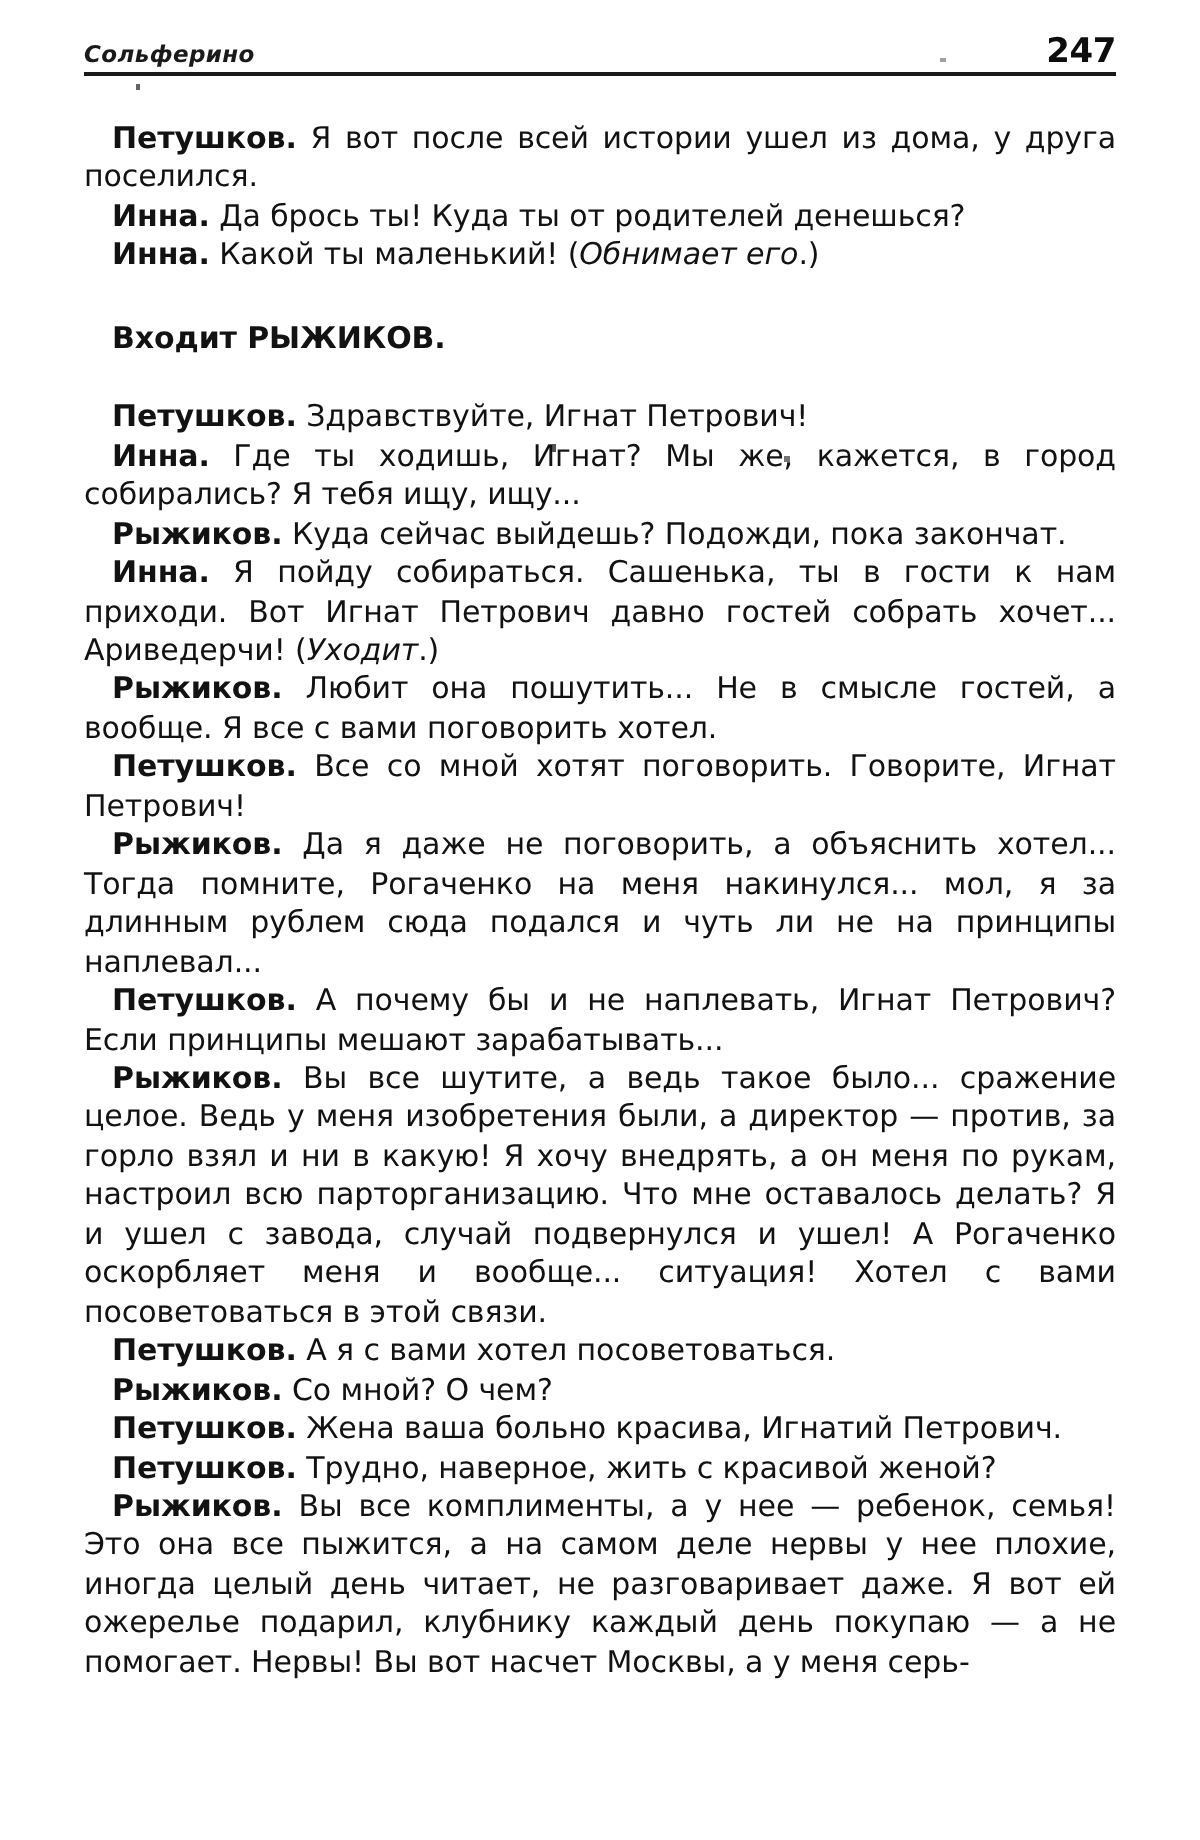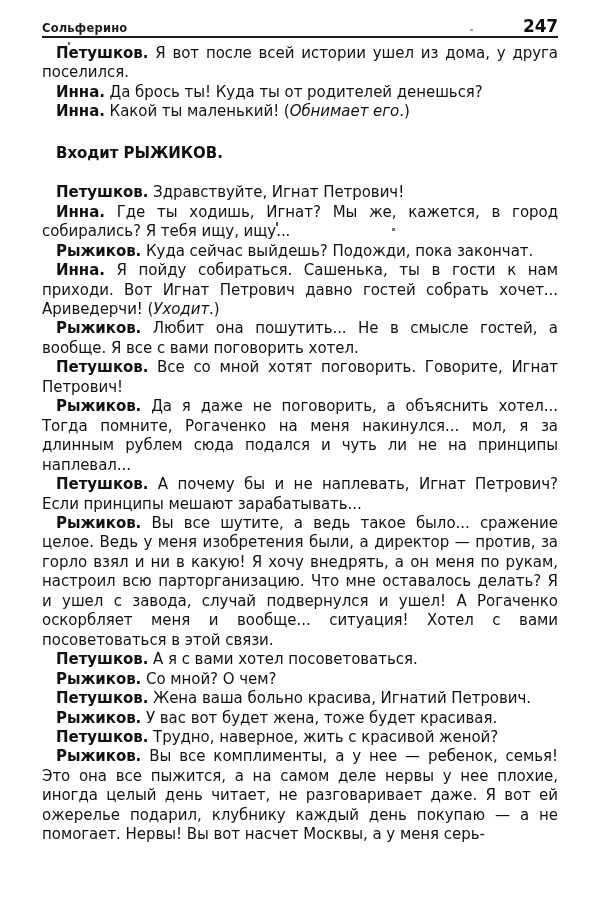--- a/index.html
+++ b/index.html
@@ -28,20 +28,21 @@
     position: absolute;
     left: 42px;
     top: 16px;
     width: 516px;
     height: 22px;
     display: flex;
     align-items: baseline;
     justify-content: space-between;
   }
   .header-title {
+    font-style: italic;
     font-weight: bold;
     font-size: 11.5px;
     letter-spacing: 0.2px;
     color: #1a1a1a;
     white-space: nowrap;
     text-align: center;
   }
   .header-folio {
     font-weight: bold;
     font-size: 17px;
@@ -73,21 +74,21 @@
     width: 3px;
     height: 2px;
     background: #8a8a8a;
     opacity: .8;
   }
 
   
   .column {
     position: absolute;
     left: 42px;
-    top: 44px;
+    top: 60px;
     width: 516px;
   }
 
   p.para {
     margin: 0;
     text-align: justify;
     text-justify: inter-word;
     text-indent: 14px;
     font-size: 15px;
     line-height: 19.45px;
@@ -162,21 +163,20 @@
       <p class="para"><b class="speaker">Рыжиков.</b><span> Куда сейчас выйдешь? Подожди, пока закончат.</span></p>
       <p class="para"><b class="speaker">Инна.</b><span> Я пойду собираться. Сашенька, ты в гости к нам приходи. Вот Игнат Петрович давно гостей собрать хочет... Ариведерчи! (</span><i class="stage-inline">Уходит</i><span>.)</span></p>
       <p class="para"><b class="speaker">Рыжиков.</b><span> Любит она пошутить... Не в смысле гостей, а вообще. Я все с вами поговорить хотел.</span></p>
       <p class="para"><b class="speaker">Петушков.</b><span> Все со мной хотят поговорить. Говорите, Игнат Петрович!</span></p>
       <p class="para"><b class="speaker">Рыжиков.</b><span> Да я даже не поговорить, а объяснить хотел... Тогда помните, Рогаченко на меня накинулся... мол, я за длинным рублем сюда подался и чуть ли не на принципы наплевал...</span></p>
       <p class="para"><b class="speaker">Петушков.</b><span> А почему бы и не наплевать, Игнат Петрович? Если принципы мешают зарабатывать...</span></p>
       <p class="para"><b class="speaker">Рыжиков.</b><span> Вы все шутите, а ведь такое было... сражение целое. Ведь у меня изобретения были, а директор — против, за горло взял и ни в какую! Я хочу внедрять, а он меня по рукам, настроил всю парторганизацию. Что мне оставалось делать? Я и ушел с завода, случай подвернулся и ушел! А Рогаченко оскорбляет меня и вообще... ситуация! Хотел с вами посоветоваться в этой связи.</span></p>
       <p class="para"><b class="speaker">Петушков.</b><span> А я с вами хотел посоветоваться.</span></p>
       <p class="para"><b class="speaker">Рыжиков.</b><span> Со мной? О чем?</span></p>
       <p class="para"><b class="speaker">Петушков.</b><span> Жена ваша больно красива, Игнатий Петрович.</span></p>
-      <p class="para"><b class="speaker">Рыжиков.</b><span> У вас вот будет жена, тоже будет красивая.</span></p>
       <p class="para"><b class="speaker">Петушков.</b><span> Трудно, наверное, жить с красивой женой?</span></p>
       <p class="para"><b class="speaker">Рыжиков.</b><span> Вы все комплименты, а у нее — ребенок, семья! Это она все пыжится, а на самом деле нервы у нее плохие, иногда целый день читает, не разговаривает даже. Я вот ей ожерелье подарил, клубнику каждый день покупаю — а не помогает. Нервы! Вы вот насчет Москвы, а у меня серь-</span></p>
     </div>
 
   <div class="stage-dot"></div>
   <div class="stage-dot2"></div>
 
 </div>
 
 </body></html>

